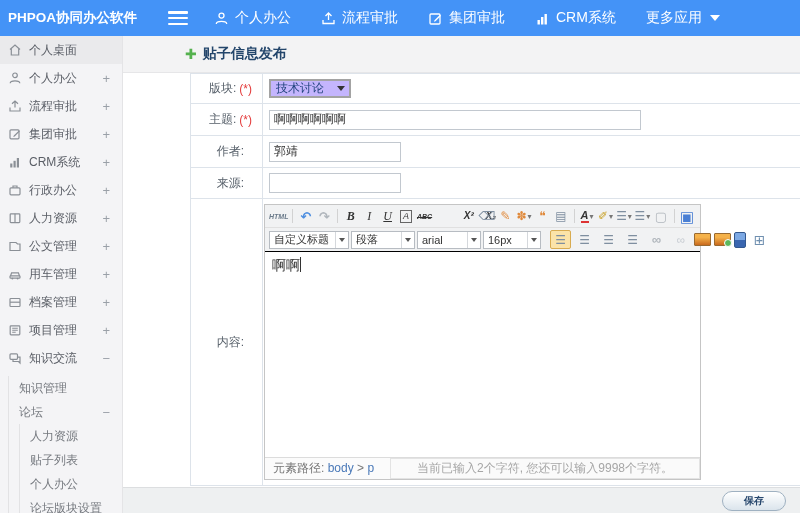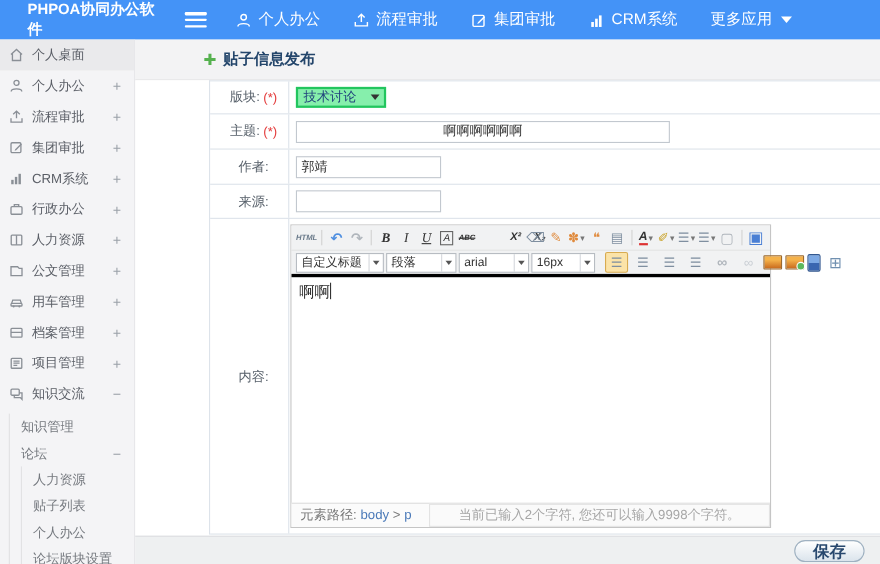--- a/index.html
+++ b/index.html
@@ -1,21 +1,21 @@
 <!DOCTYPE html>
 <html><head>
 <meta charset="utf-8">
 <style>
   * { margin:0; padding:0; box-sizing:border-box; }
   body { background:#fff; font-family:"Liberation Sans","DejaVu Sans",sans-serif; }
   .app { position:relative; width:800px; height:513px; overflow:hidden; background:#fff; }
 
   
   .topbar { position:absolute; left:0; top:0; width:800px; height:36px; background:#4493f7; display:flex; align-items:center; }
-  .logo { color:#fff; font-weight:bold; font-size:13.5px; padding-left:25px; width:150px; }
+  .logo { color:#fff; font-weight:bold; font-size:13.5px; padding-left:8px; width:150px; }
   .hamburger { width:20px; height:14px; display:flex; flex-direction:column; justify-content:space-between; margin-left:18px; cursor:pointer; }
   .hamburger i { display:block; height:2.5px; background:#fff; border-radius:1px; }
   .topnav { display:flex; align-items:center; margin-left:26px; gap:30px; }
   .navitem { display:flex; align-items:center; gap:6px; color:#fff; font-size:14px; cursor:pointer; }
   .navitem svg { display:block; }
   .navcaret { width:0; height:0; border-left:5px solid transparent; border-right:5px solid transparent; border-top:6px solid #fff; margin-left:2px; }
 
   
   .sidebar { position:absolute; left:0; top:36px; width:123px; height:486px; background:#f4f4f6; border-right:1px solid #e4e4e6; overflow:hidden; }
   .sitem { height:28px; display:flex; align-items:center; padding:0 12px 0 8px; cursor:pointer; }
@@ -37,32 +37,32 @@
   .content { position:absolute; left:123px; top:73px; width:677px; height:414px; background:#fff; }
 
   
   .ftable { position:absolute; left:67px; top:0; right:0; border-top:1px solid #dde3ea; border-left:1px solid #dde3ea; }
   .frow { display:flex; border-bottom:1px solid #dde3ea; }
   .fr1{height:30px} .fr2{height:32px} .fr3{height:32px} .fr4{height:31px} .fr5{height:287px}
   .flabel { width:72px; flex:0 0 auto; border-right:1px solid #dde3ea; display:flex; align-items:center; padding-left:8px; font-size:12px; color:#57606a;justify-content:center; }
   .req { color:#e43d3d; margin-left:3px; font-size:12px; }
   .ffield { flex:1; display:flex; align-items:center; padding-left:6px; }
 
-  .fake-select { width:82px; height:19px; border:2px solid #22c55e; background:#86efac; display:flex; align-items:center; justify-content:space-between; padding:0 4px 0 5px; cursor:pointer; }
+  .fake-select { width:82px; height:19px; border:2px solid #a3a3a3; background:#c4b5fd; display:flex; align-items:center; justify-content:space-between; padding:0 4px 0 5px; cursor:pointer; }
   .fake-select .sel-text { font-size:12px; color:#20427c; }
   .sel-caret { width:0; height:0; border-left:4px solid transparent; border-right:4px solid transparent; border-top:5px solid #333; }
 
   .tinput { height:20px; border:1px solid #c2c8cf; font-size:12px; color:#333; padding:0 4px; outline:none; font-family:"Liberation Sans","DejaVu Sans",sans-serif; }
-  .w-subject { width:340px;text-align:center; } .w-short { width:132px; }
+  .w-subject { width:372px; } .w-short { width:132px; }
 
   
   .editor { margin:5px 0 0 1px; width:437px; height:276px; border:1px solid #c5c5c5; background:#fff; display:flex; flex-direction:column; }
   .tbar { background:#f1f2f3; display:flex; align-items:center; padding:0 4px; gap:1px; flex:0 0 auto; }
   .row1 { height:23px; border-bottom:1px solid #e0e0e0; }
-  .row2 { height:24px; border-bottom:3px solid #000000; gap:3px;text-align:center; }
+  .row2 { height:24px; border-bottom:1px solid #000000; gap:3px;text-align:center; }
   .tbtn { width:21px; height:19px; display:flex; align-items:center; justify-content:center; border-radius:2px; cursor:pointer; }
   .tbtn .g { font-size:12px; color:#5a6b7d; line-height:1; }
   .tbtn.sep { width:1px; height:14px; background:#d2d2d2; margin:0 3px; border-radius:0; cursor:default; }
   .t-html .g { font-size:7px; font-weight:bold; color:#6a7a8a; }
   .c-blue .g { color:#4f8fe0; font-weight:bold; font-size:13px; }
   .c-gray .g { color:#b0b6bc; font-weight:bold; font-size:13px; }
   .t-bold .g { font-weight:bold; color:#333; font-family:"Liberation Serif",serif; }
   .t-italic .g { font-style:italic; color:#333; font-family:"Liberation Serif",serif; }
   .t-underline .g { text-decoration:underline; color:#333; font-family:"Liberation Serif",serif; }
   .t-box .g { border:1px solid #666; padding:0 2px; font-size:9px; line-height:11px; color:#333; }
@@ -89,21 +89,21 @@
 
   .edit-area { flex:1; padding:5px 7px; font-size:14px; color:#333; cursor:text; }
   .cursor { display:inline-block; width:1px; height:15px; background:#333; vertical-align:-2px; }
   .efooter { flex:0 0 auto; height:22px; border-top:1px solid #dcdcdc; background:#fbfbfb; display:flex; align-items:center; justify-content:space-between; padding-left:8px; font-size:12px; }
   .epath { color:#777; }
   .epath a { color:#4a79b8; cursor:pointer; }
   .echars { color:#a6a6a6; border:1px solid #e3e3e3; background:#fafafa; height:100%; display:flex; align-items:center; padding:0 26px; }
 
   
   .bottombar { position:absolute; left:123px; top:487px; width:677px; height:26px; background:#eef0f1; border-top:1px solid #dcdee0; }
-  .save-btn { position:absolute; right:14px; top:3px; width:64px; height:20px; border:1px solid #9fb1c1; border-radius:11px; background:linear-gradient(#ffffff,#dbe4ec); color:#28486e; font-size:15px; font-weight:bold; display:flex; align-items:center; justify-content:center; cursor:pointer; }
+  .save-btn { position:absolute; right:14px; top:3px; width:64px; height:20px; border:1px solid #9fb1c1; border-radius:11px; background:linear-gradient(#ffffff,#dbe4ec); color:#28486e; font-size:10px; font-weight:bold; display:flex; align-items:center; justify-content:center; cursor:pointer; }
 </style>
 </head>
 <body>
 
 <div class="app">
 
   <div class="topbar">
     <div class="logo">PHPOA协同办公软件</div>
     <div class="hamburger">
         <i></i>

